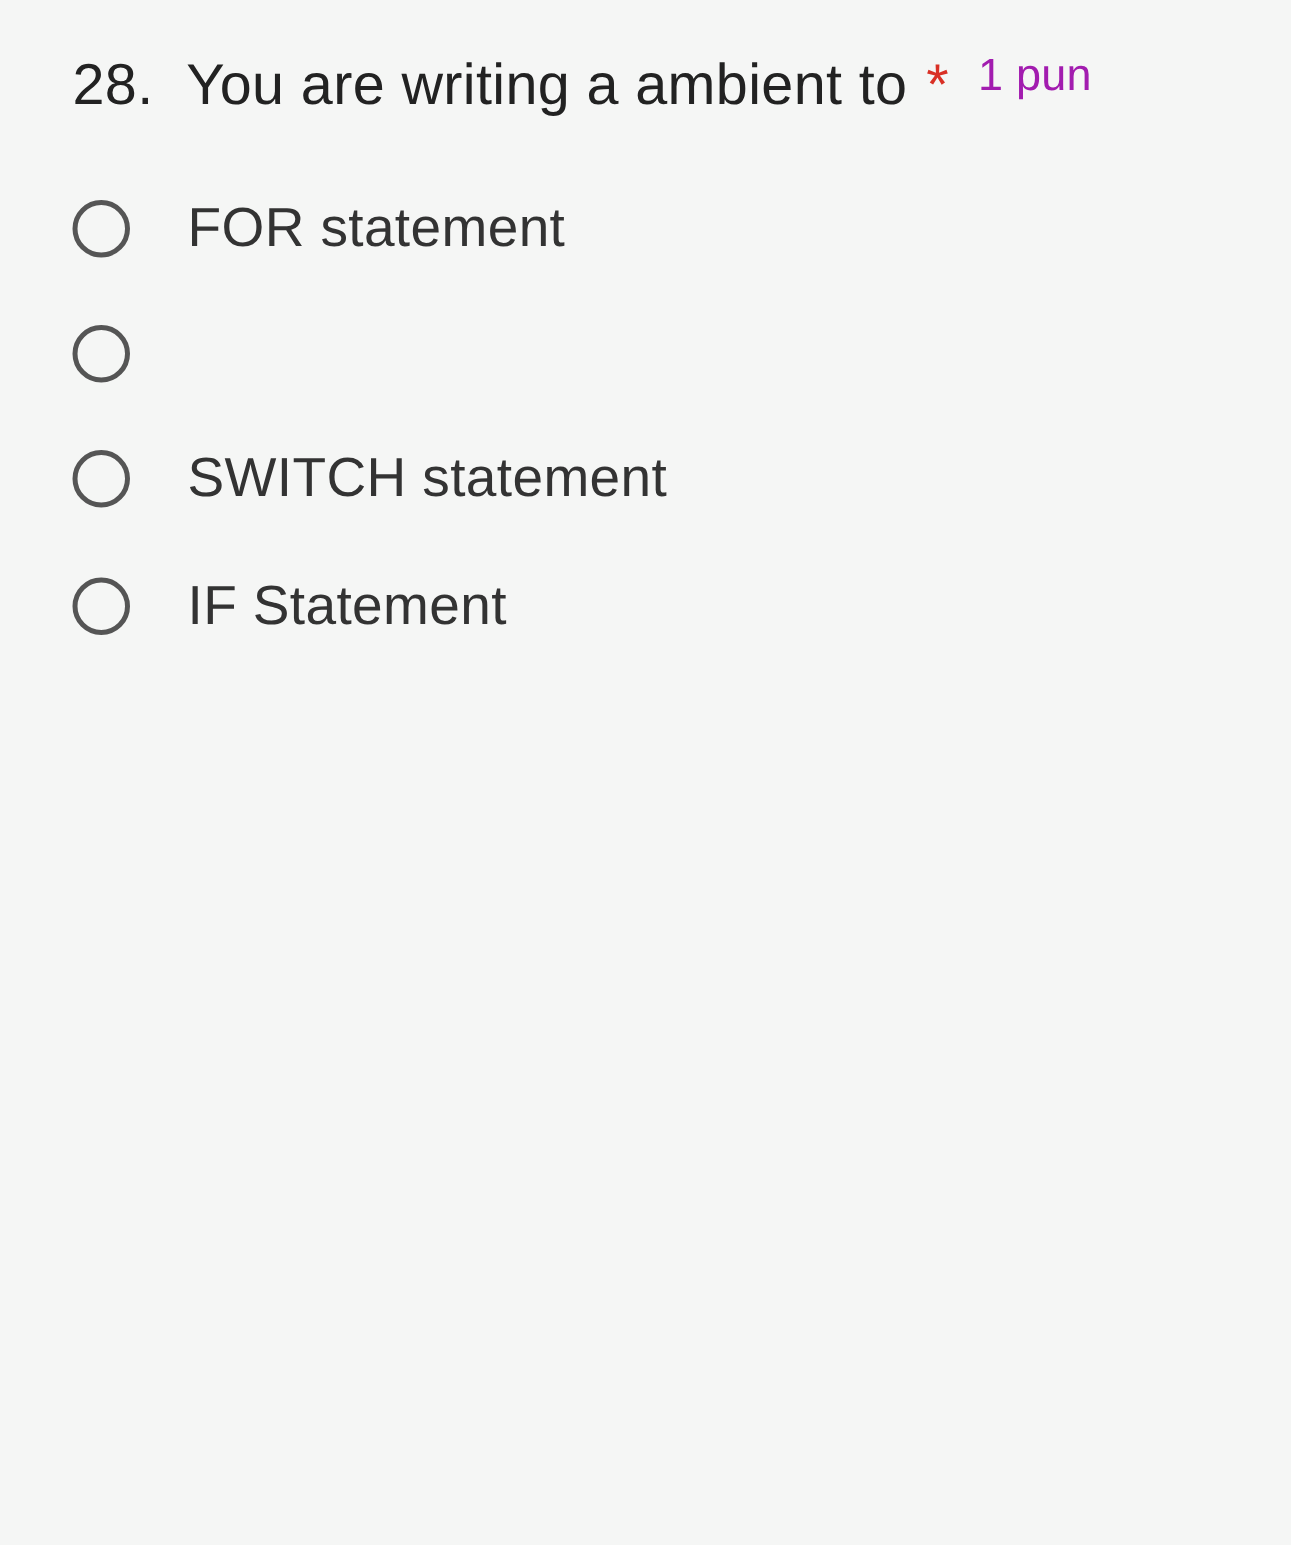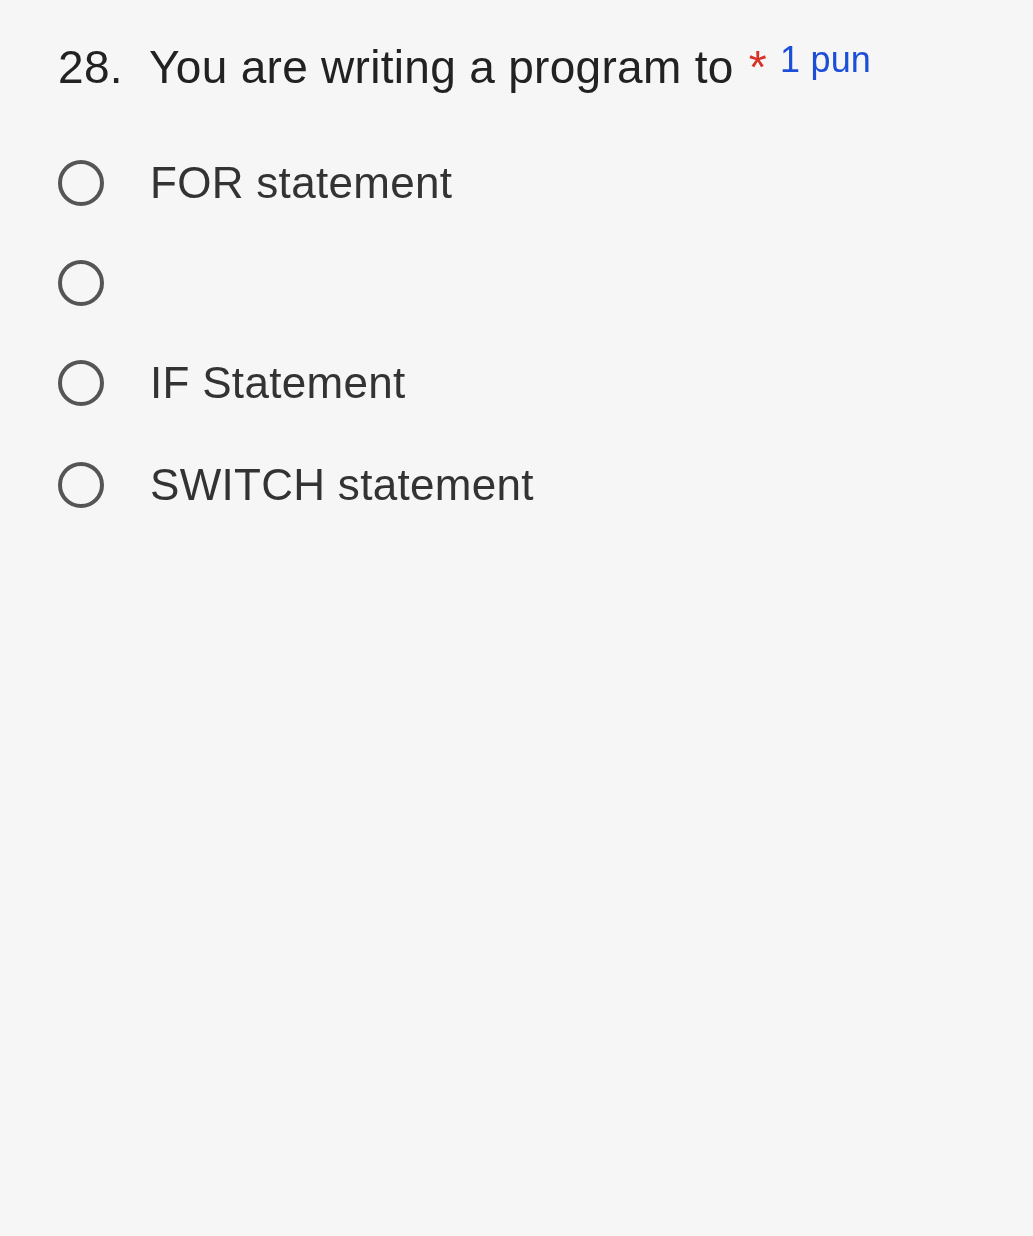--- a/index.html
+++ b/index.html
@@ -26,24 +26,24 @@
     margin-left: -0px;
     margin-top: 20px;
   }
   .required-star {
     color: #d93025;
     vertical-align: top;
     font-size: 46px;
     margin-left: 2px;
   }
   .points-label {
-    color: #1d4ed8;
+    color: #a21caf;
     font-size: 36px;
     vertical-align: top;
-    margin-left: 0;
+    margin-left: 10px;
     letter-spacing: 0.2px;
   }
   .options {
     margin-top: 48px;
   }
   .option-row {
     display: flex;
     align-items: center;
     margin: 52px 0;
     cursor: pointer;
@@ -64,42 +64,42 @@
     letter-spacing: 0.3px;
   }
 </style>
 </head>
 <body>
 
 <div class="question-block">
 
   <div class="question-text">
     <span class="q-number">28.</span>
-    &nbsp;<span>You are writing a program to</span>
+    &nbsp;<span>You are writing a ambient to</span>
     <span class="required-star">*</span>
     <span class="points-label">1 pun</span>
     <br>
   </div>
 
   <div class="options">
 
     <div class="option-row">
       <div class="radio"></div>
       <div class="option-label">FOR statement</div>
     </div>
 
     <div class="option-row">
       <div class="radio"></div>
     </div>
 
     <div class="option-row">
       <div class="radio"></div>
-      <div class="option-label">IF Statement</div>
+      <div class="option-label">SWITCH statement</div>
     </div>
 
     <div class="option-row">
       <div class="radio"></div>
-      <div class="option-label">SWITCH statement</div>
+      <div class="option-label">IF Statement</div>
     </div>
 
   </div>
 
 </div>
 
 </body></html>

